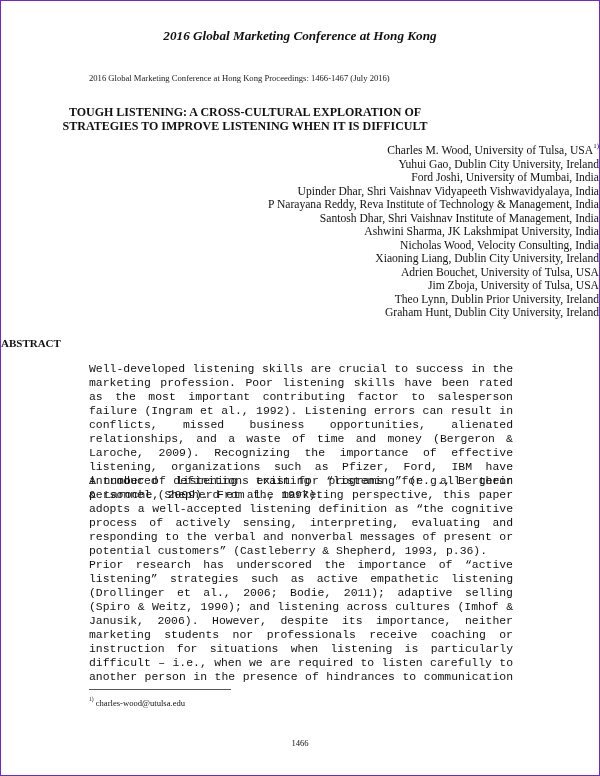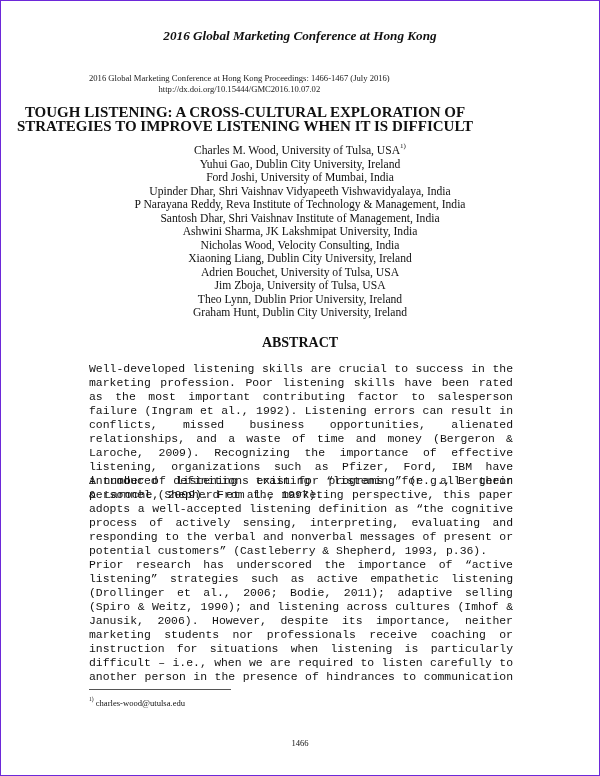--- a/index.html
+++ b/index.html
@@ -36,56 +36,56 @@
       line-height: 16px;
     }
     .proceedings {
       position: absolute;
       top: 72px;
       left: 88px;
       font-size: 8.6px;
       line-height: 10.5px;
       color: #1a1a1a;
     }
-    .proceedings div { white-space: nowrap; text-align: center; }
+    .proceedings div { white-space: nowrap; }
     .paper-title {
       position: absolute;
       top: 104px;
       left: 0;
       width: 488px;
       text-align: center;
       font-weight: bold;
-      font-size: 15px;
+      font-size: 12px;
       line-height: 14px;
     }
     .paper-title div { white-space: nowrap; }
     .authors {
       position: absolute;
       top: 143px;
       left: 0;
       width: 598px;
-      text-align: center;
+      text-align: right;
       font-size: 11.6px;
       line-height: 13.5px;
     }
     .authors .author { white-space: nowrap; }
     .authors sup {
       font-size: 7px;
       line-height: 0;
       position: relative;
       top: -1px;
     }
     .abstract-heading {
       position: absolute;
       top: 335px;
       left: 0;
       width: 598px;
-      text-align: center;
+      text-align: left;
       font-weight: bold;
-      font-size: 14px;
+      font-size: 11px;
       line-height: 14px;
     }
     .body-text {
       position: absolute;
       left: 88px;
       width: 424px;
       font-size: 11.45px;
       line-height: 14px;
       text-align: justify;
       font-family: Liberation Mono, monospace;
@@ -132,21 +132,20 @@
   </style>
 </head>
 <body>
 
 <div class="page">
 
   <div class="conf-header">2016 Global Marketing Conference at Hong Kong</div>
 
   <div class="proceedings">
     <div>2016 Global Marketing Conference at Hong Kong Proceedings: 1466-1467 (July 2016)</div>
-    <div>http://dx.doi.org/10.15444/GMC2016.10.07.02</div>
   </div>
 
   <div class="paper-title">
     <div>TOUGH LISTENING: A CROSS-CULTURAL EXPLORATION OF</div>
     <div>STRATEGIES TO IMPROVE LISTENING WHEN IT IS DIFFICULT</div>
   </div>
 
   <div class="authors">
     <div class="author"><span>Charles M. Wood, University of Tulsa, USA</span><sup>1)</sup></div>
     <div class="author">Yuhui Gao, Dublin City University, Ireland</div>

